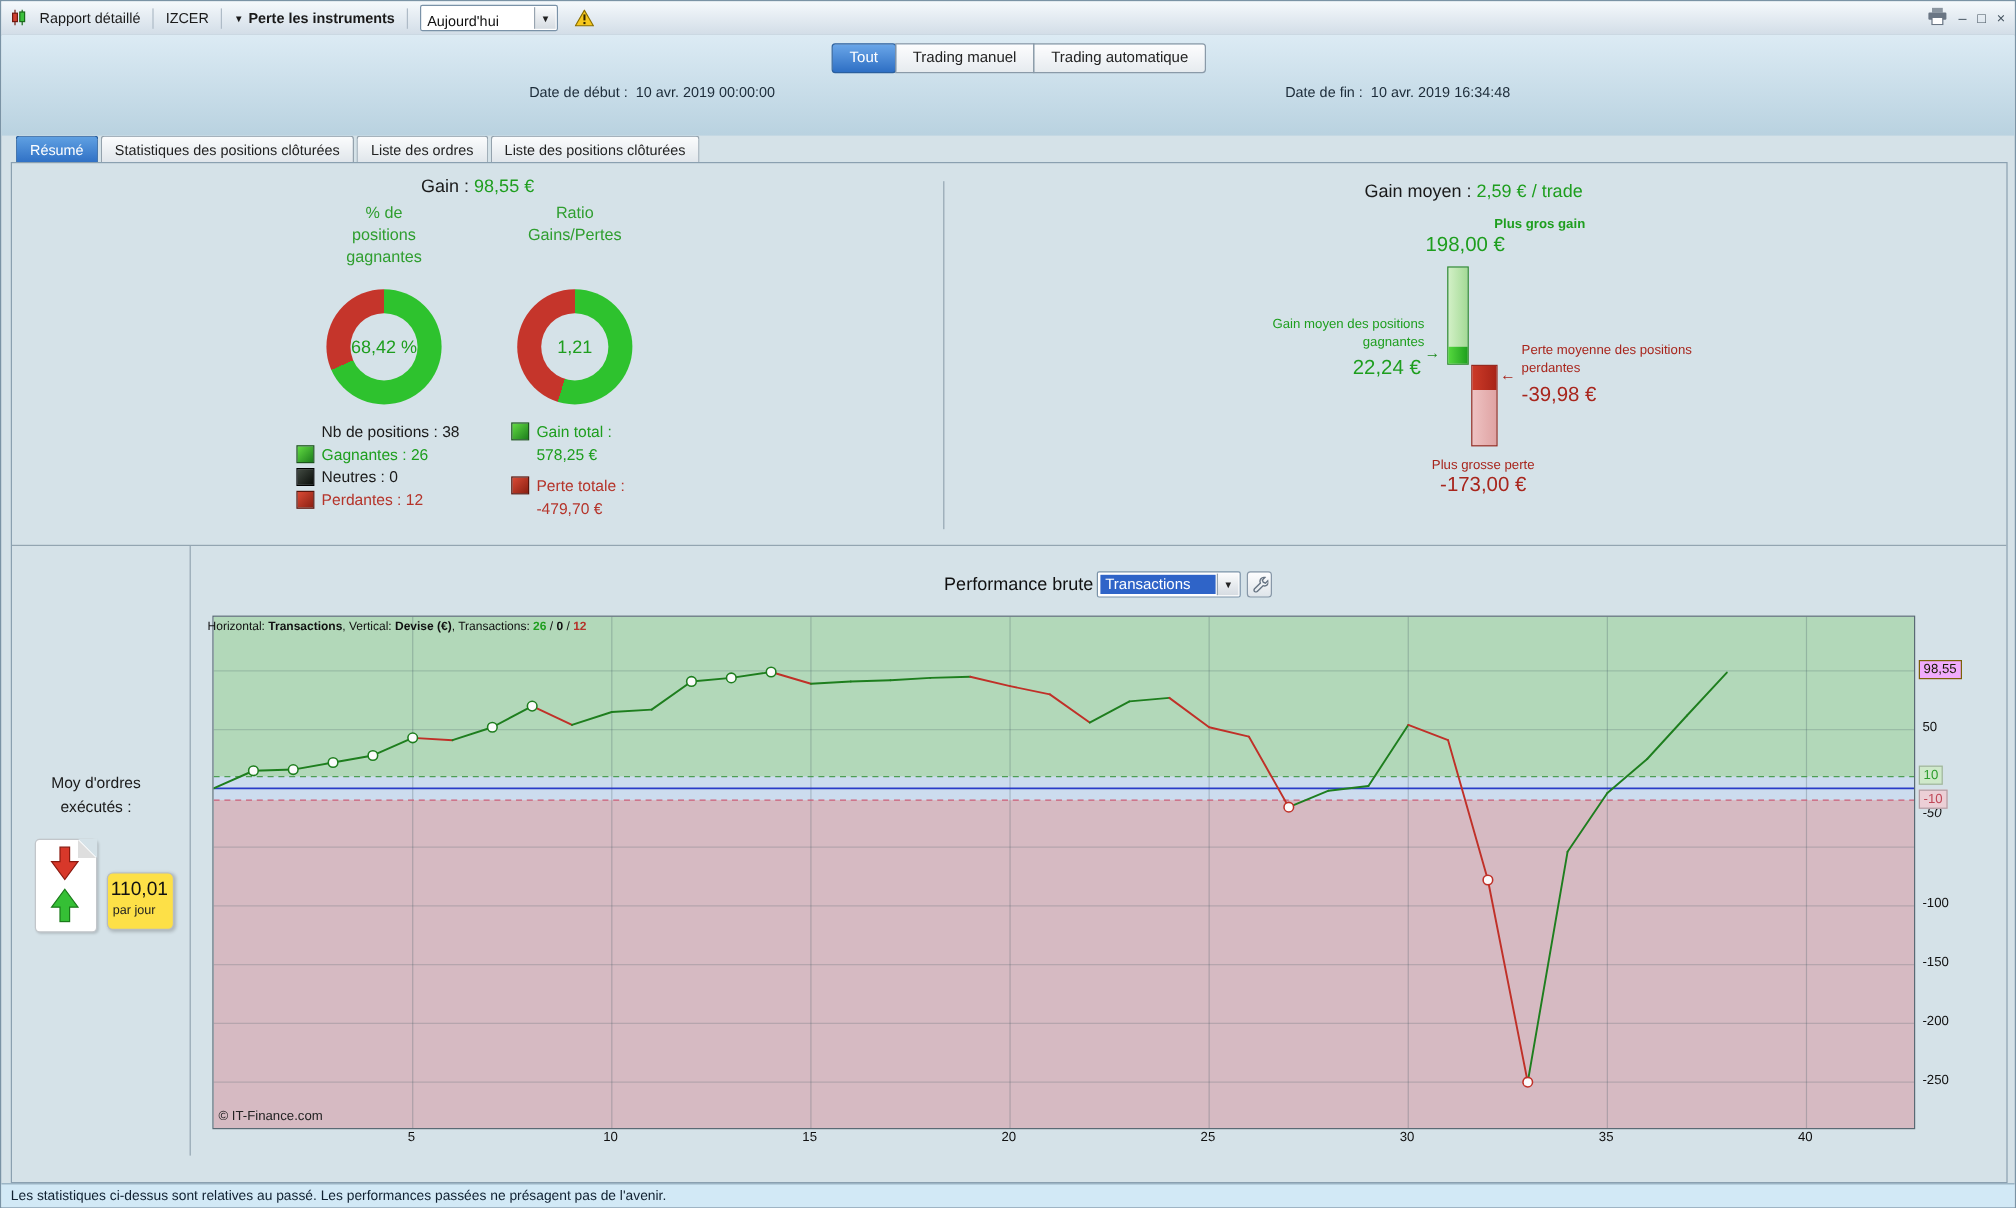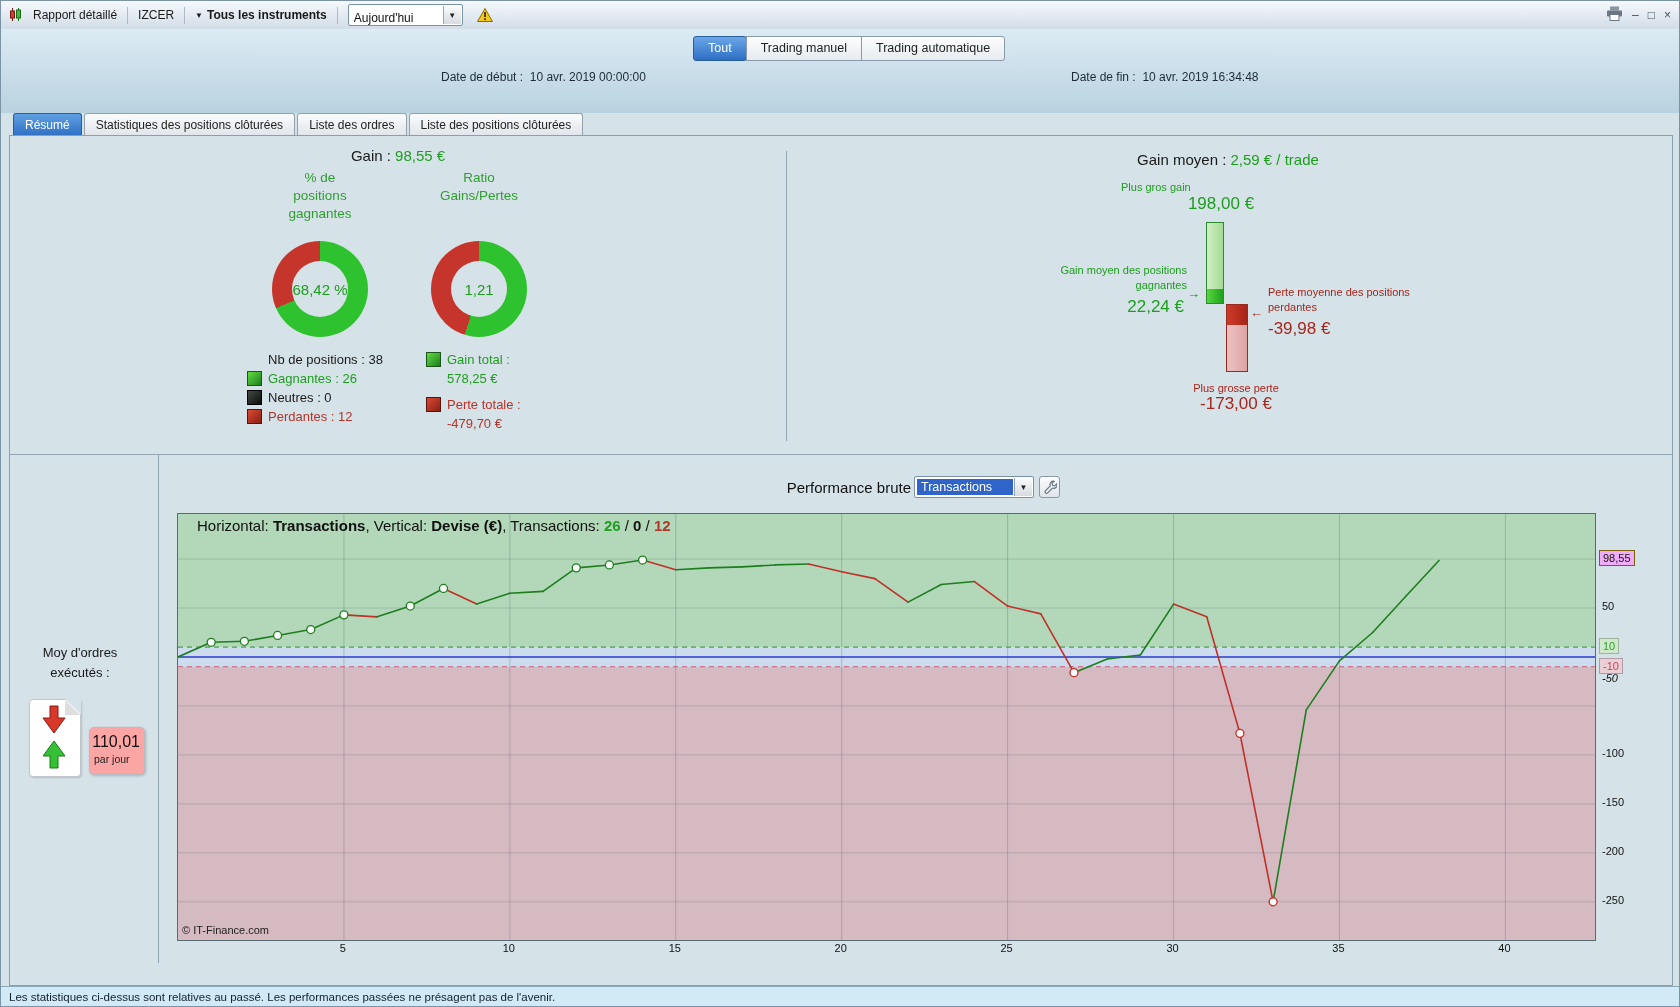--- a/index.html
+++ b/index.html
@@ -66,26 +66,26 @@
   .tool-btn{position:absolute;left:1038px;top:475px;width:21px;height:22px;
     background:linear-gradient(#fdfdfe,#dfe5ea);border:1px solid #8898a8;border-radius:3px;
     box-sizing:border-box;display:flex;align-items:center;justify-content:center;}
   .orders-lbl{font-size:13px;color:#1a1a1a;text-align:center;line-height:20px;}
   .orders-icon{position:absolute;left:28px;top:698px;width:50px;height:76px;background:#fff;
     border:1px solid #c2c6ca;border-radius:4px;box-shadow:1px 1px 2px rgba(0,0,0,.15);}
   .fold-cut{position:absolute;top:-1px;right:-1px;width:0;height:0;
     border-top:16px solid #d5e2e8;border-left:16px solid transparent;}
   .fold-flap{position:absolute;top:-1px;right:-1px;width:0;height:0;
     border-bottom:15px solid #dedede;border-right:15px solid transparent;transform:translate(-1px,1px);}
-  .orders-tip{position:absolute;left:88px;top:726px;width:56px;height:48px;background:#fca5a5;
+  .orders-tip{position:absolute;left:88px;top:726px;width:56px;height:48px;background:#fde047;
     border:1px solid #b8bcc0;border-radius:5px;box-shadow:1px 1px 3px rgba(0,0,0,.2);box-sizing:border-box;z-index:3;}
   .orders-tip .v{font-size:16px;color:#111;text-align:right;padding:5px 4px 0 0;}
   .orders-tip .u{font-size:10.5px;color:#222;padding:2px 0 0 4px;}
   .chart-box{position:absolute;left:176px;top:512px;width:1417px;height:426px;border:1px solid #5a6a74;}
-  .chart-header{position:absolute;left:196px;top:516px;font-size:15px;color:#111;white-space:nowrap;z-index:2;}
+  .chart-header{position:absolute;left:172px;top:516px;font-size:10px;color:#111;white-space:nowrap;z-index:2;}
   .chart-header b{font-weight:bold;}
   .copyright{position:absolute;left:181px;top:923px;font-size:11px;color:#222;z-index:2;}
   .xlab{position:absolute;width:24px;text-align:center;font-size:11px;color:#111;}
   .ylab{position:absolute;font-size:11px;color:#111;}
   .badge{position:absolute;font-size:11px;padding:1px 3px;border:1px solid;white-space:nowrap;}
   .badge-cur{background:#f0abfc;border-color:#7c6206;color:#1a1a00;}
   .badge-up{background:#cfe9ca;border-color:#9fb39d;color:#2f9e2f;}
   .badge-dn{background:#eccfd6;border-color:#b39da4;color:#c04858;}
   
   .statusbar{position:absolute;left:0;top:985px;width:100%;height:22px;background:#d2e9f6;
@@ -104,21 +104,21 @@
         <line x1="9.5" y1="0" x2="9.5" y2="13" stroke="#1a6a1a" stroke-width="1"></line>
         <rect x="7.5" y="2" width="4" height="8" fill="#3cc03c" stroke="#1a6a1a" stroke-width="1"></rect>
       </svg>
     </span>
     <span class="tb-item">Rapport détaillé</span>
     <span class="tb-sep"></span>
     <span class="tb-item">IZCER</span>
     <span class="tb-sep"></span>
     <span class="tb-item tb-bold">
       <span style="font-size:8px;">▼</span>
-      <span>Tous les instruments</span>
+      <span>Perte les instruments</span>
     </span>
     <span class="tb-sep"></span>
     <span class="tb-select">
       <span class="val">Aujourd'hui</span>
       <span class="sel-btn">▼</span>
     </span>
     <span class="tb-item" style="margin-left:6px;">
       <svg width="16" height="14" viewBox="0 0 16 14">
         <polygon points="8,0.5 15.5,13.5 0.5,13.5" fill="#f6c81e" stroke="#8a6e00" stroke-width="1"></polygon>
         <rect x="7.2" y="4" width="1.7" height="5" fill="#332800"></rect>
@@ -228,21 +228,21 @@
     <div class="legend-row" style="padding-left:21px;">
       <span class="red">-479,70 €</span>
       </div>
   </div>
 
   <div class="abs big-title" style="left:790px;top:150px;width:874px;">
     <span>Gain moyen :</span>
     <span class="green">2,59 € / trade</span>
   </div>
 
-  <div class="abs small-lbl green" style="left:1120px;top:179px;width:200px;text-align:left;">Plus gros gain</div>
+  <div class="abs small-lbl green" style="left:1120px;top:179px;width:200px;text-align:right;font-weight:bold;">Plus gros gain</div>
   <div class="abs big-val green" style="left:1120px;top:193px;width:200px;text-align:center;">198,00 €</div>
 
   <div class="bar" style="left:1205px;top:221px;width:18px;height:82px;border:1px solid #2e8a2e;
        background:linear-gradient(90deg,#d2f0c6,#a4da96);">
     <div style="position:absolute;left:0;right:0;bottom:0;height:14px;background:linear-gradient(90deg,#55d83e,#1fa01f);"></div>
   </div>
   <div class="bar" style="left:1225px;top:303px;width:22px;height:68px;border:1px solid #962a20;
        background:linear-gradient(90deg,#eec2c2,#dfa3a3);">
     <div style="position:absolute;left:0;right:0;top:0;height:20px;background:linear-gradient(90deg,#cc3a28,#a82418);"></div>
   </div>

